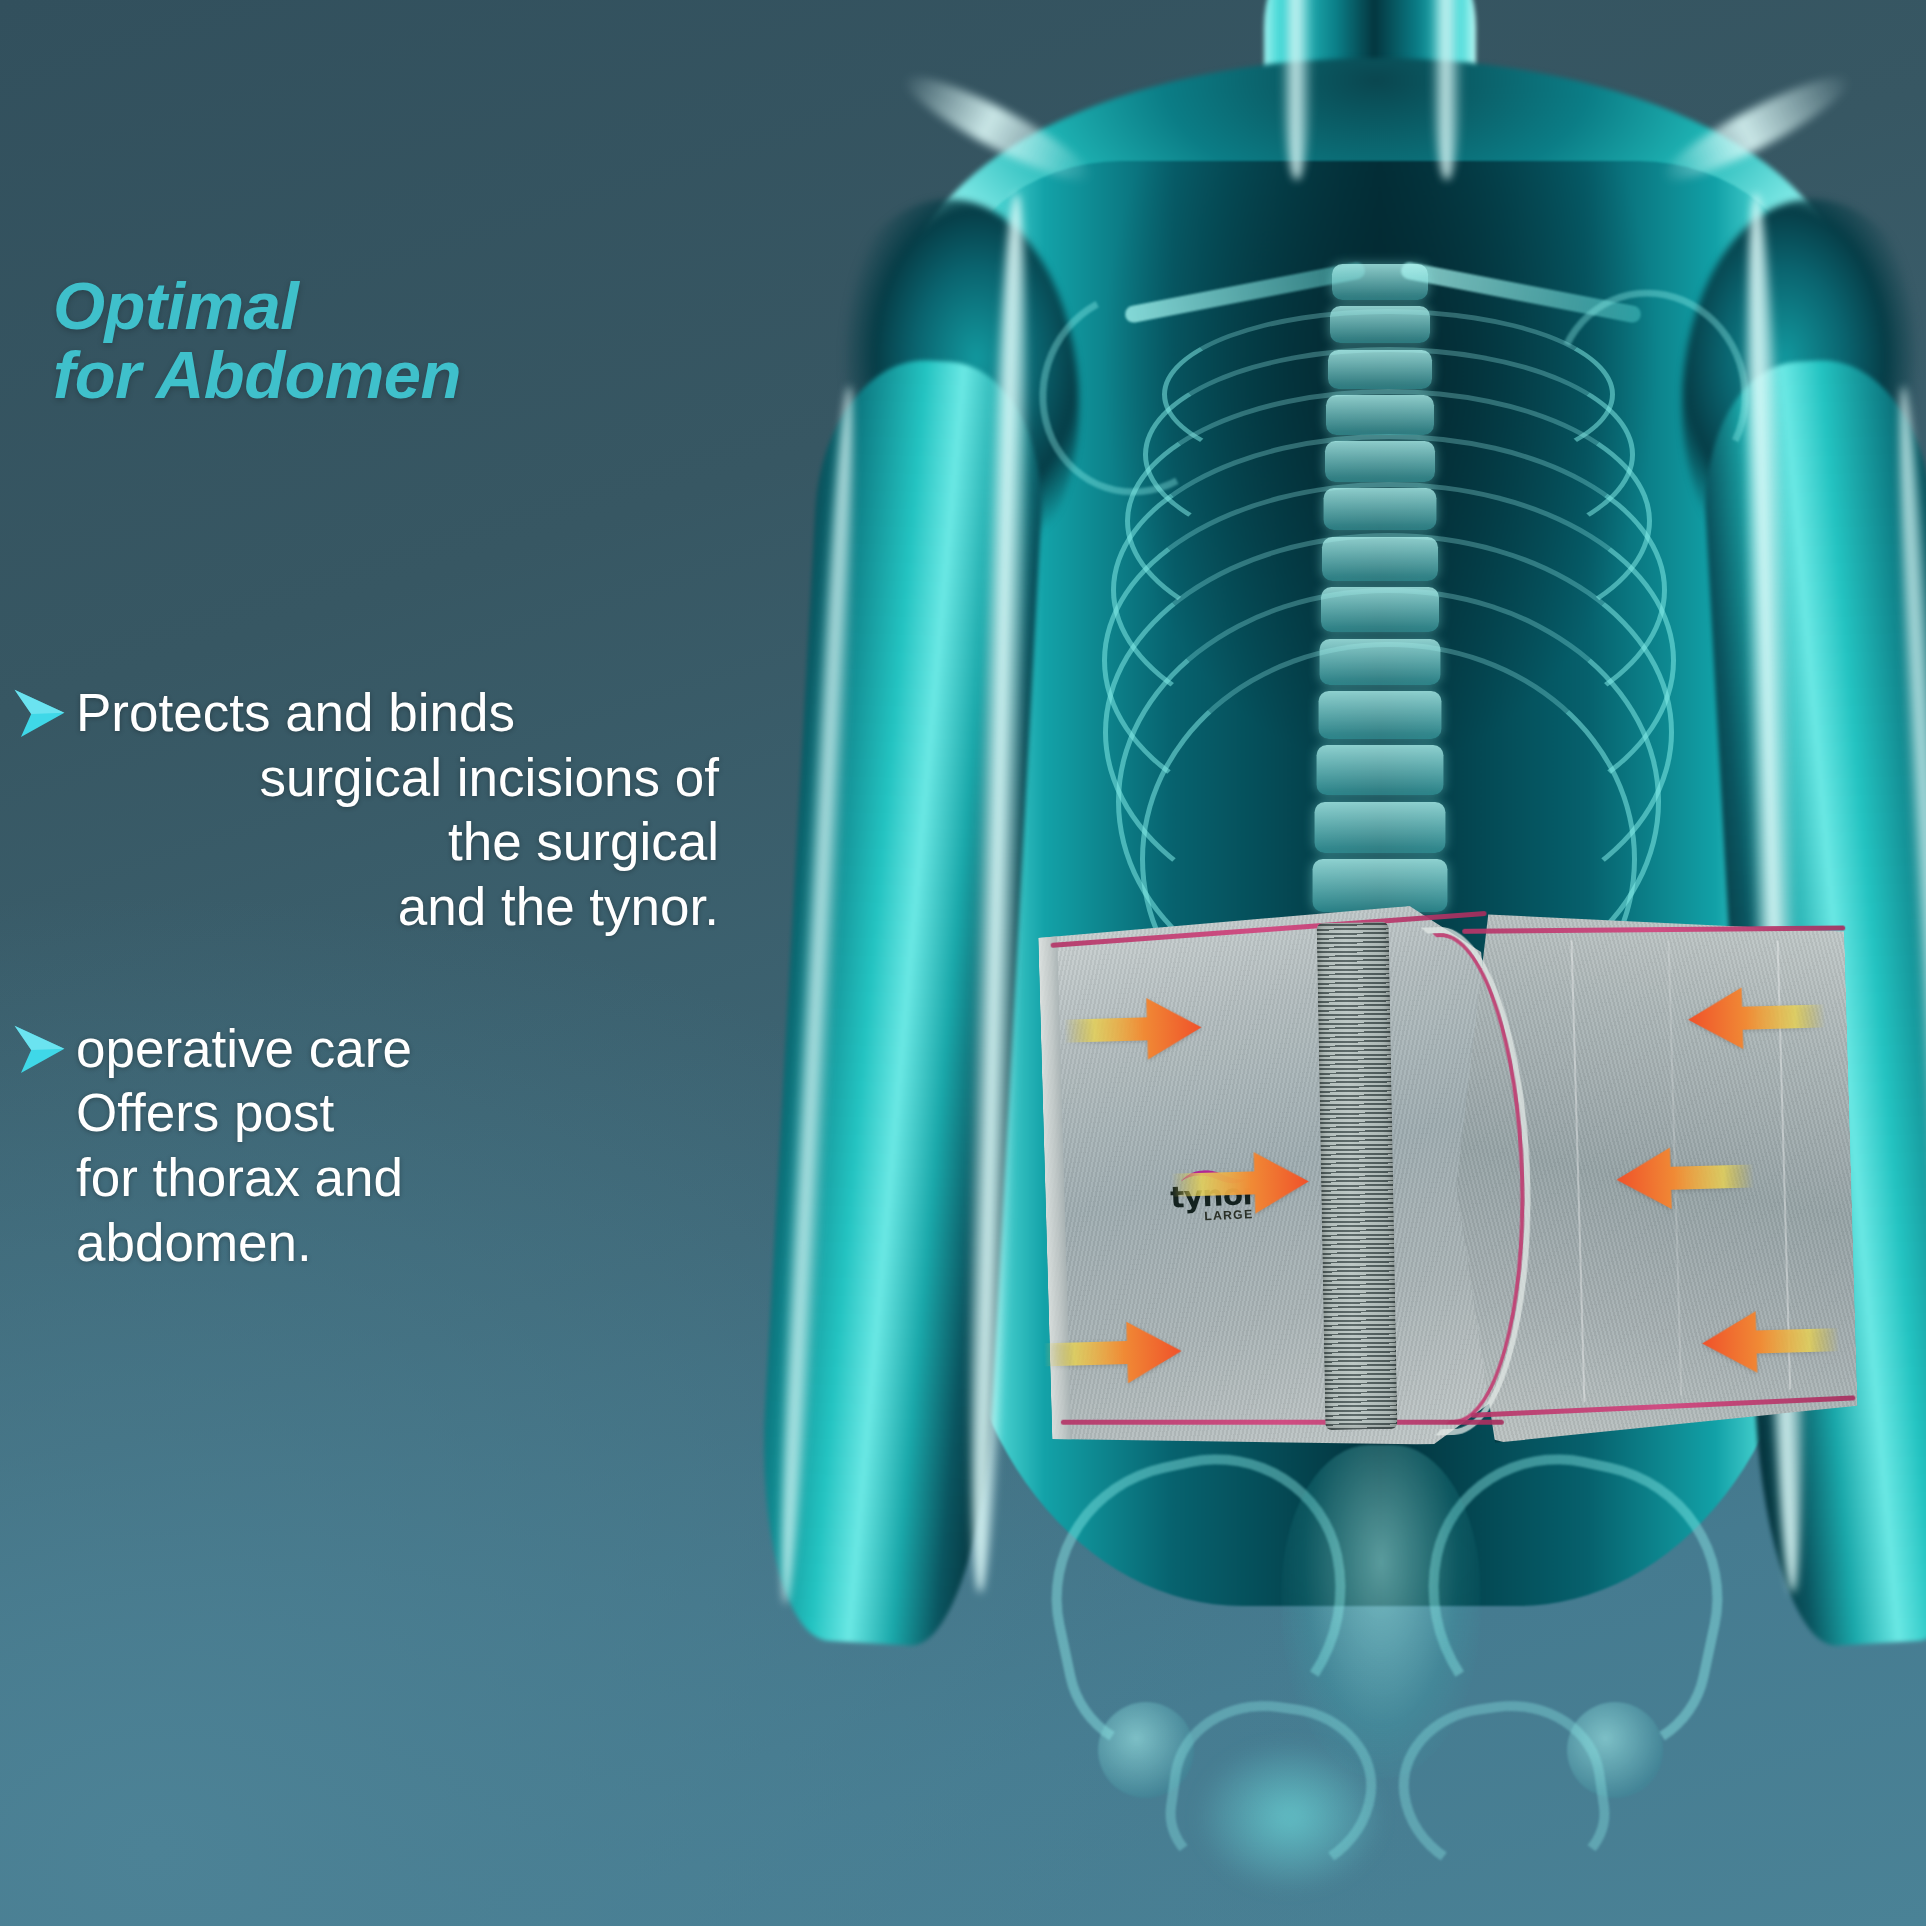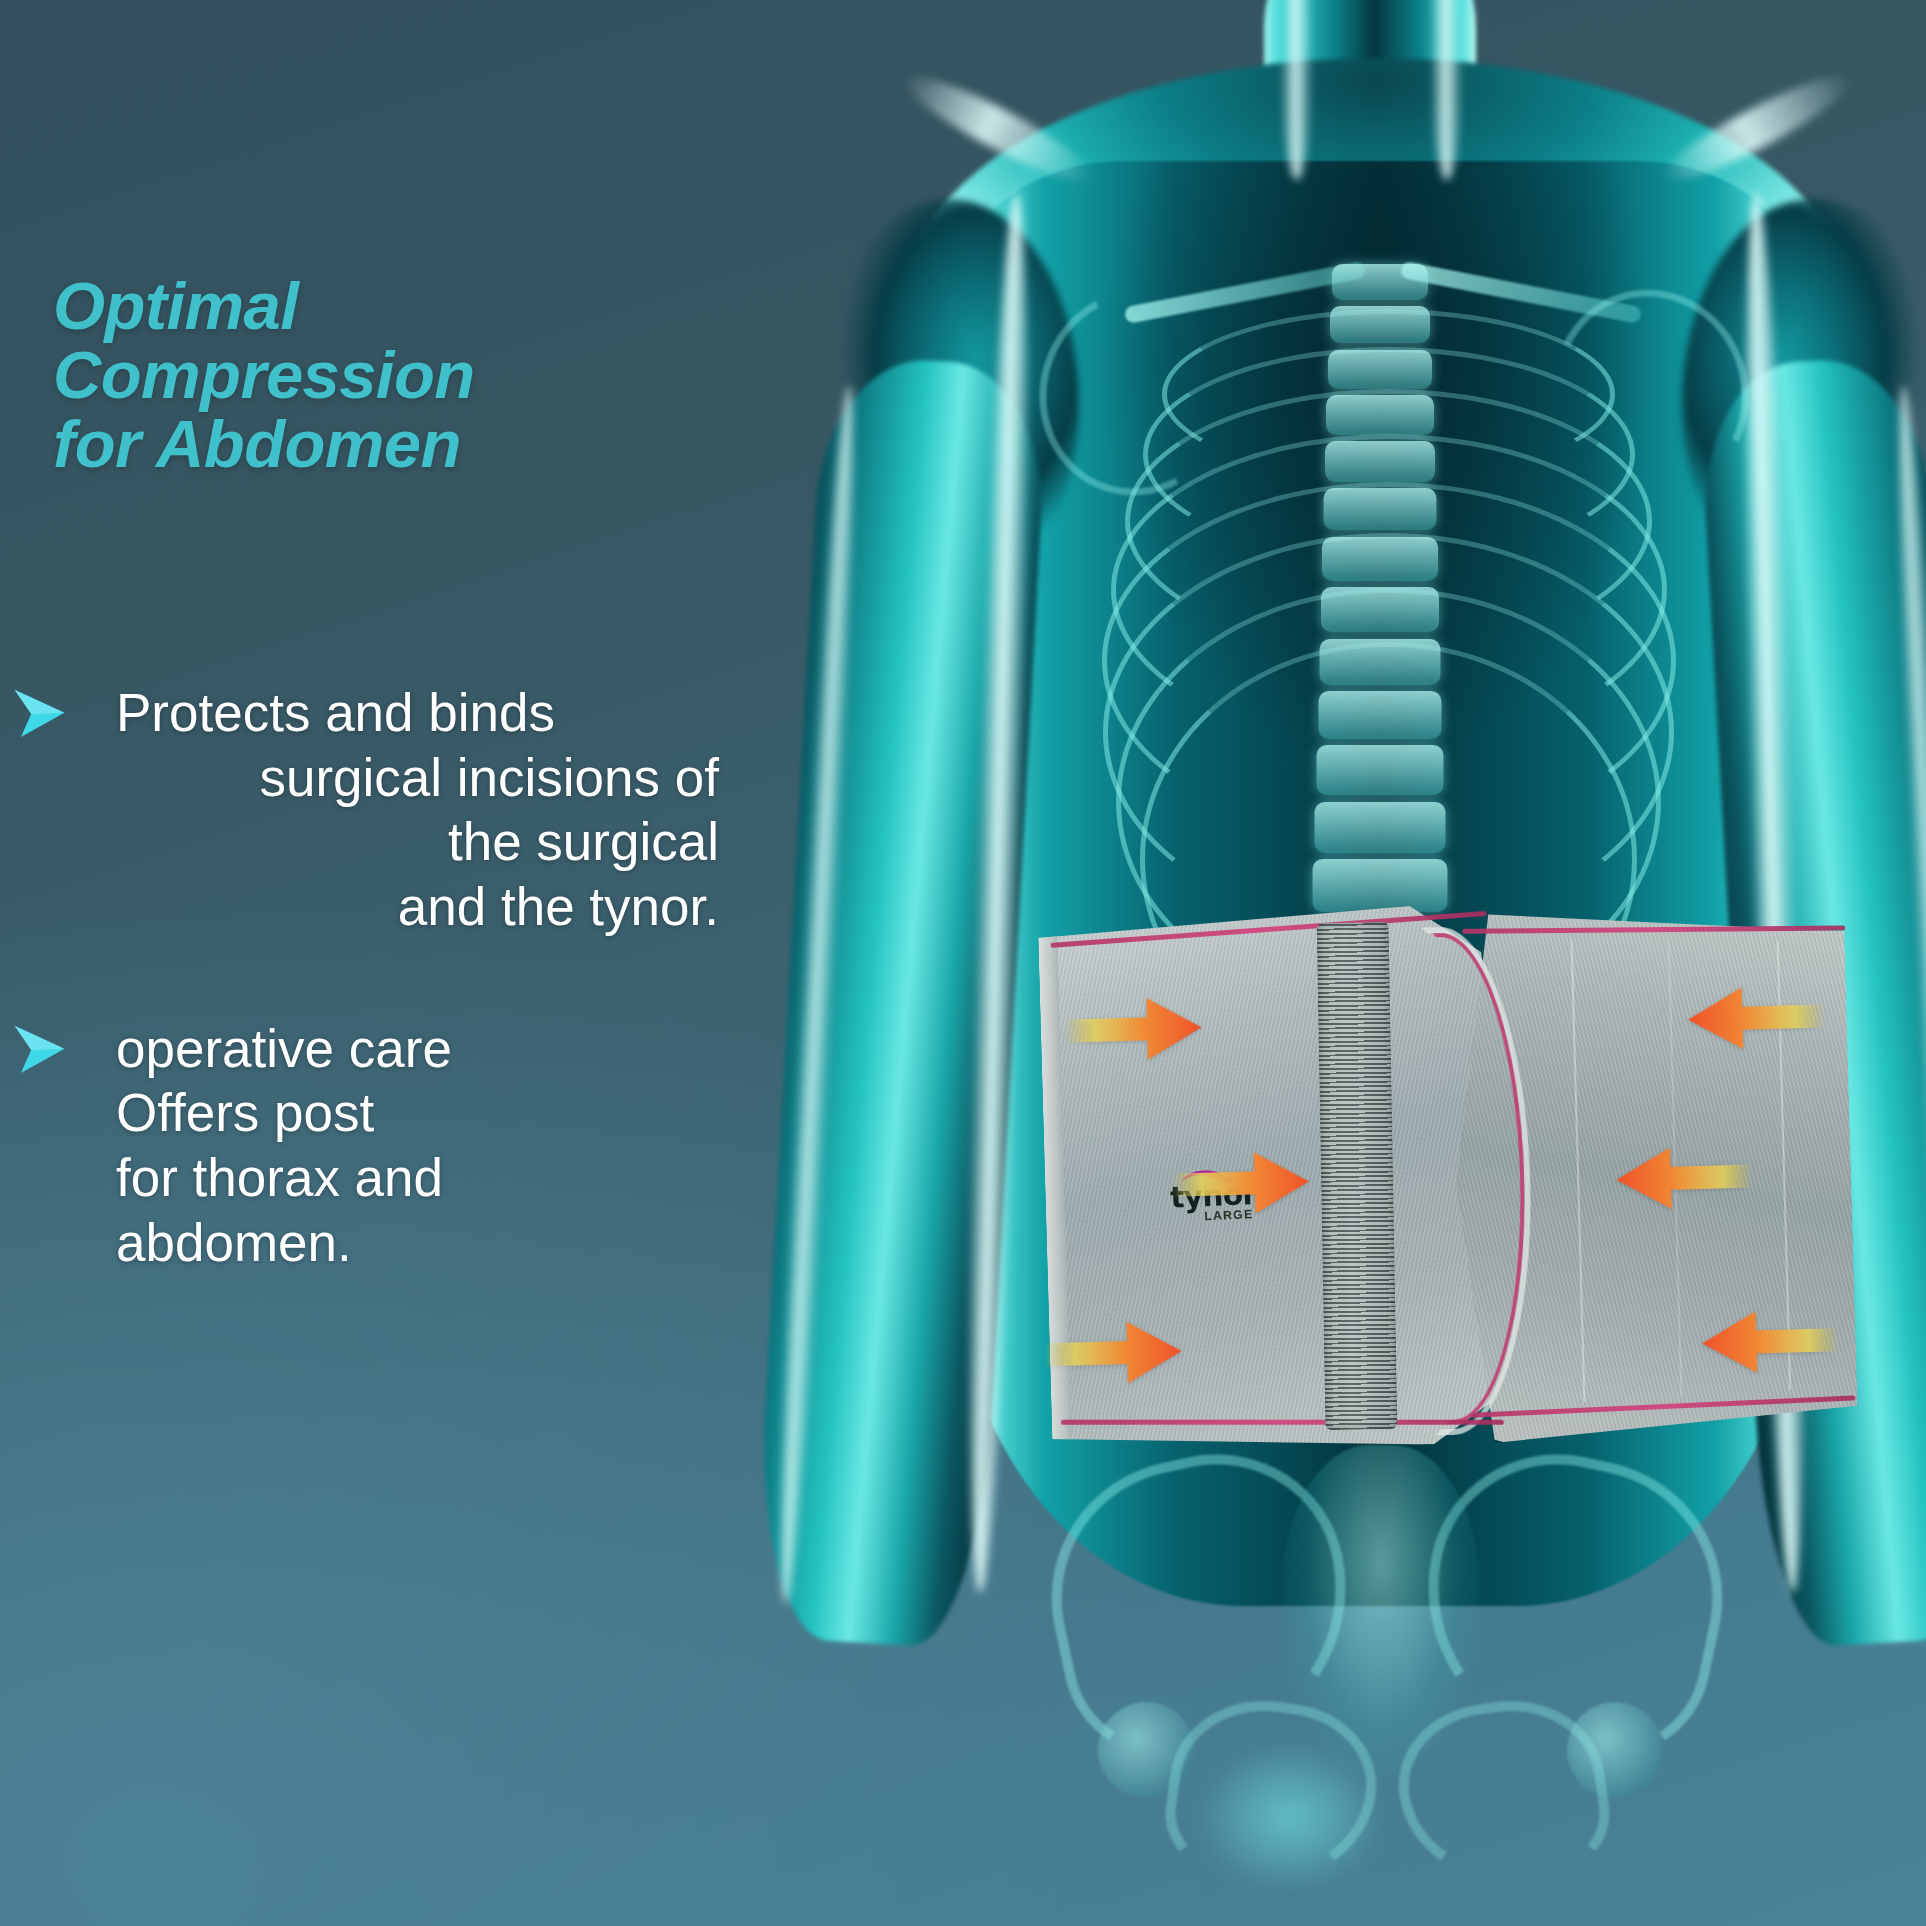--- a/index.html
+++ b/index.html
@@ -178,21 +178,20 @@
     color:#3fc0cb;letter-spacing:-0.6px;
     text-shadow:0 1.9px 6.4px rgba(0,0,0,.22);
   }
   .headline span{display:block;}
   .bullets{position:absolute;left:0;top:681px;width:719px;}
   .bullet{position:relative;margin-bottom:77px;padding-left:76px;}
   .chev{position:absolute;left:11.6px;top:6.4px;width:55px;height:54px;}
   .btxt{
     font-size:53px;line-height:1.22;color:#ffffff;font-weight:400;
     text-shadow:0 1.3px 5.1px rgba(0,0,0,.30);
-    margin-left:40px;
   }
   .btxt span{display:block;}
   .btxt span.ind{padding-left:16.7px;text-align:right;}
 </style>
 </head>
 <body>
 
 <div id="stage">
 
   <div class="body-wrap">
@@ -362,21 +361,20 @@
           </defs>
         <path d="M215 36 L85 36 L85 6 L0 54 L85 102 L85 72 L215 72 Z" fill="url(#gL3)"></path>
       </svg>
     </div>
   </div>
 
   <div class="copy">
 
     <div class="headline">
       <span>Optimal</span>
-      <span>Compression</span>
       <span>for Abdomen</span>
     </div>
 
     <div class="bullets">
 
       <div class="bullet">
         <svg class="chev" viewBox="0 0 86 84" xmlns="http://www.w3.org/2000/svg">
           <path d="M4 4 L82 40 L14 78 L30 42 Z" fill="#3fd8e8"></path>
           <path d="M4 4 L82 40 L30 42 Z" fill="#8fecf6" opacity=".55"></path>
         </svg>

